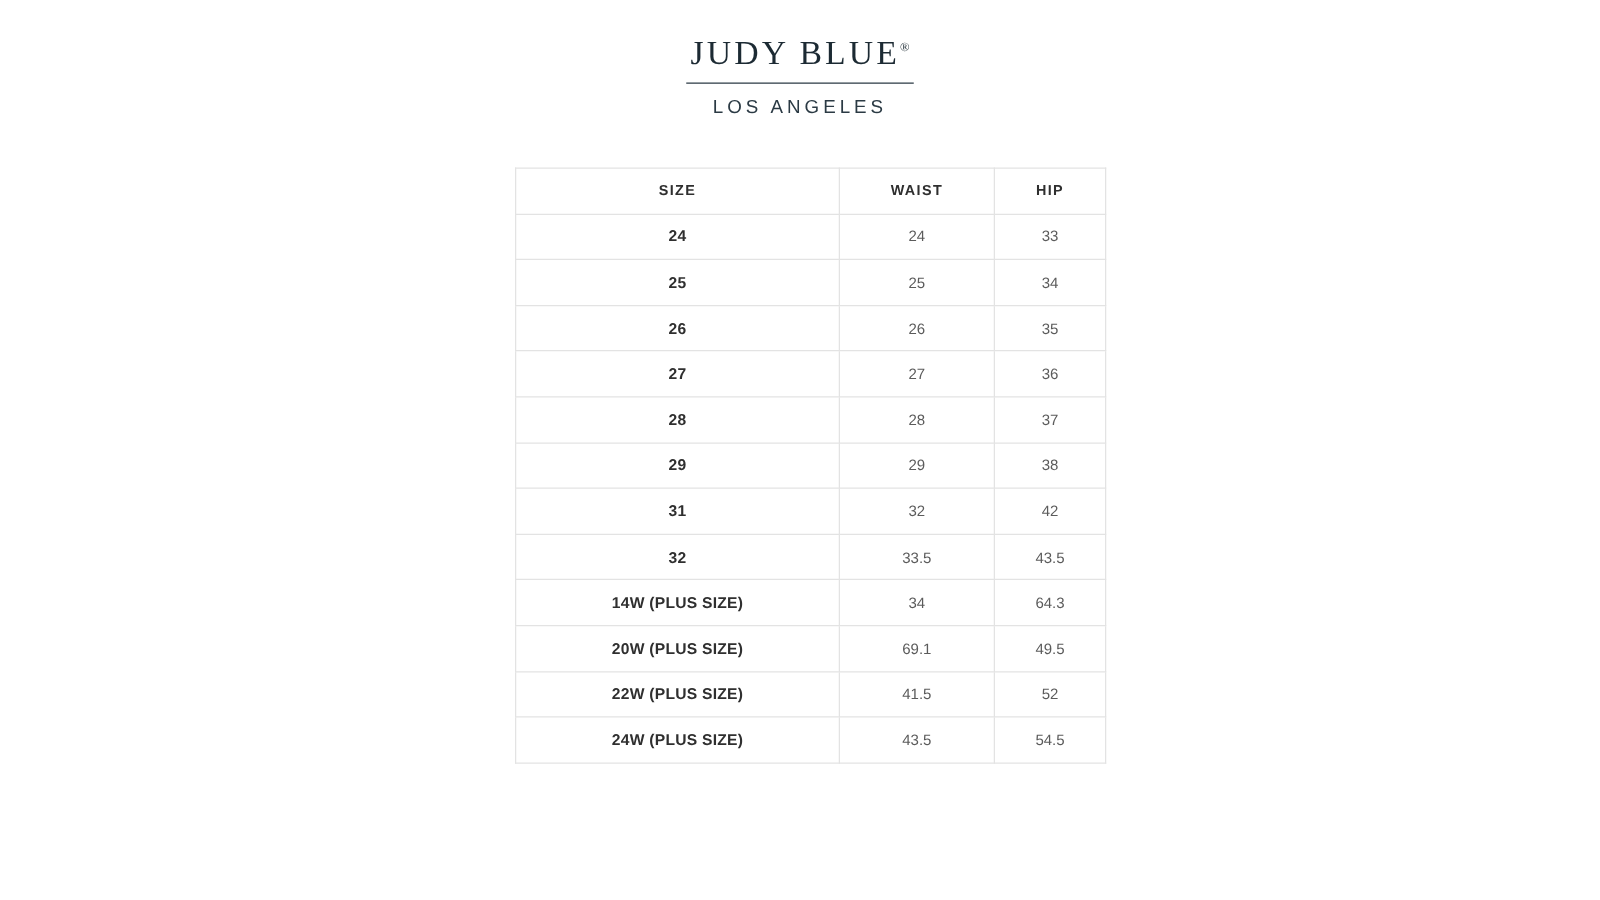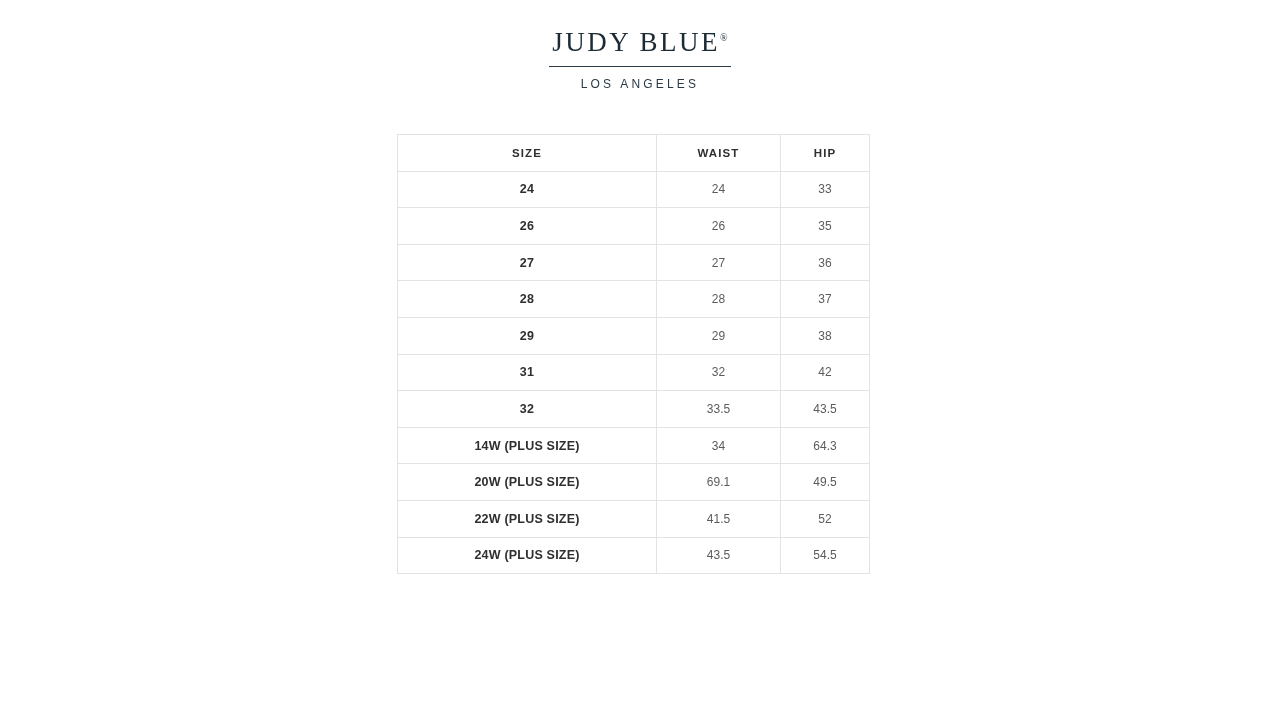--- a/index.html
+++ b/index.html
@@ -44,30 +44,30 @@
   }
   .brand-rule {
     width: 182px;
     height: 1px;
     background: #2b3a44;
     margin: 8px auto 0 auto;
   }
   .brand-sub {
     margin-top: 10px;
     font-family: "Liberation Sans", sans-serif;
-    font-size: 12px;
+    font-size: 15px;
     letter-spacing: 3.2px;
     color: #2b3a44;
     font-weight: 400;
   }
 
   
   .table-wrap {
     position: absolute;
-    left: 397px;
+    left: 412px;
     top: 134px;
     width: 472px;
   }
   table.size-chart {
     border-collapse: collapse;
     width: 472px;
     table-layout: fixed;
   }
   table.size-chart col.c-size { width: 259px; }
   table.size-chart col.c-waist { width: 124px; }
@@ -126,20 +126,25 @@
           <th>HIP</th>
         </tr>
       </thead>
       <tbody>
         <tr>
           <td class="size-cell">24</td>
           <td class="num-cell">24</td>
           <td class="num-cell">33</td>
         </tr>
         <tr>
+          <td class="size-cell">25</td>
+          <td class="num-cell">25</td>
+          <td class="num-cell">34</td>
+        </tr>
+        <tr>
           <td class="size-cell">26</td>
           <td class="num-cell">26</td>
           <td class="num-cell">35</td>
         </tr>
         <tr>
           <td class="size-cell">27</td>
           <td class="num-cell">27</td>
           <td class="num-cell">36</td>
         </tr>
         <tr>

